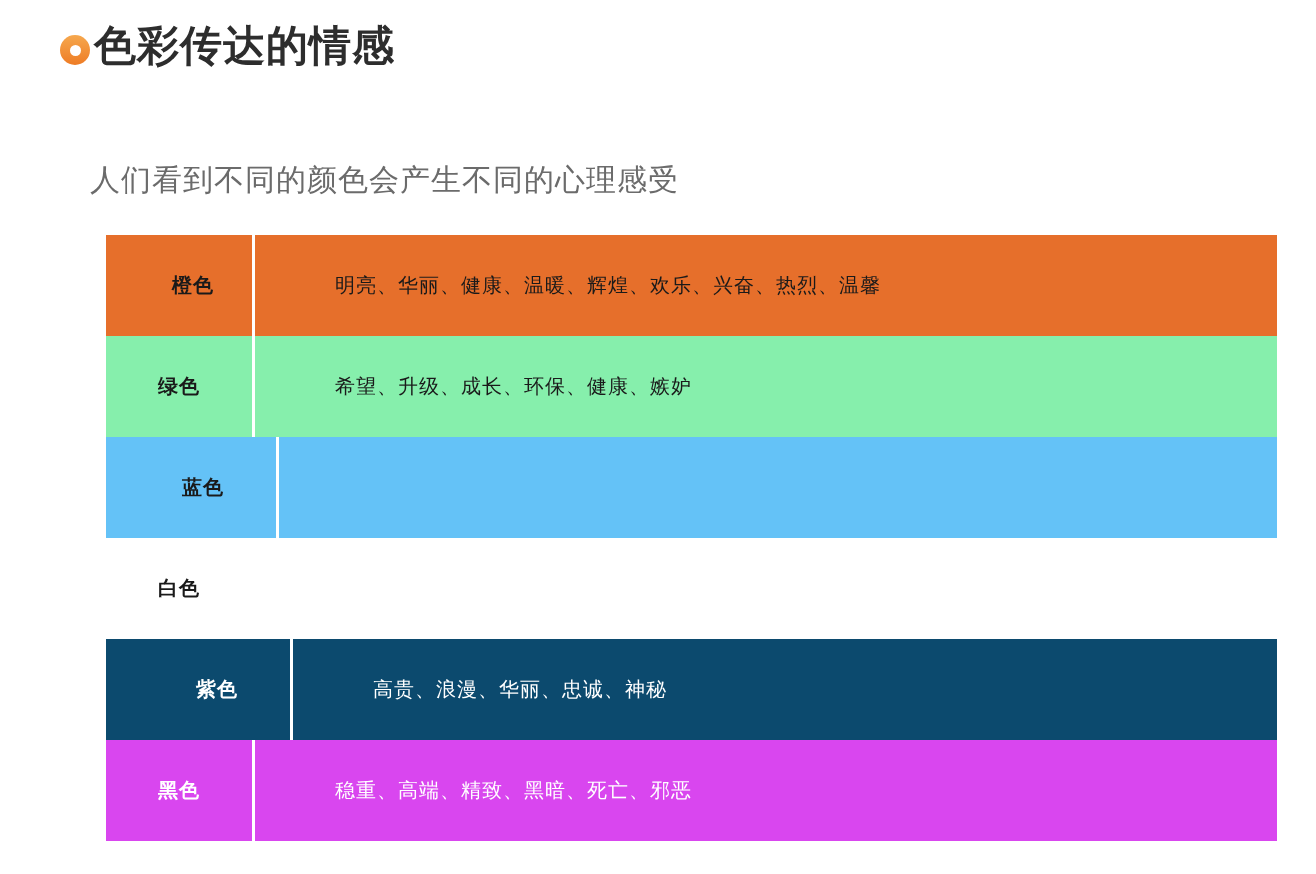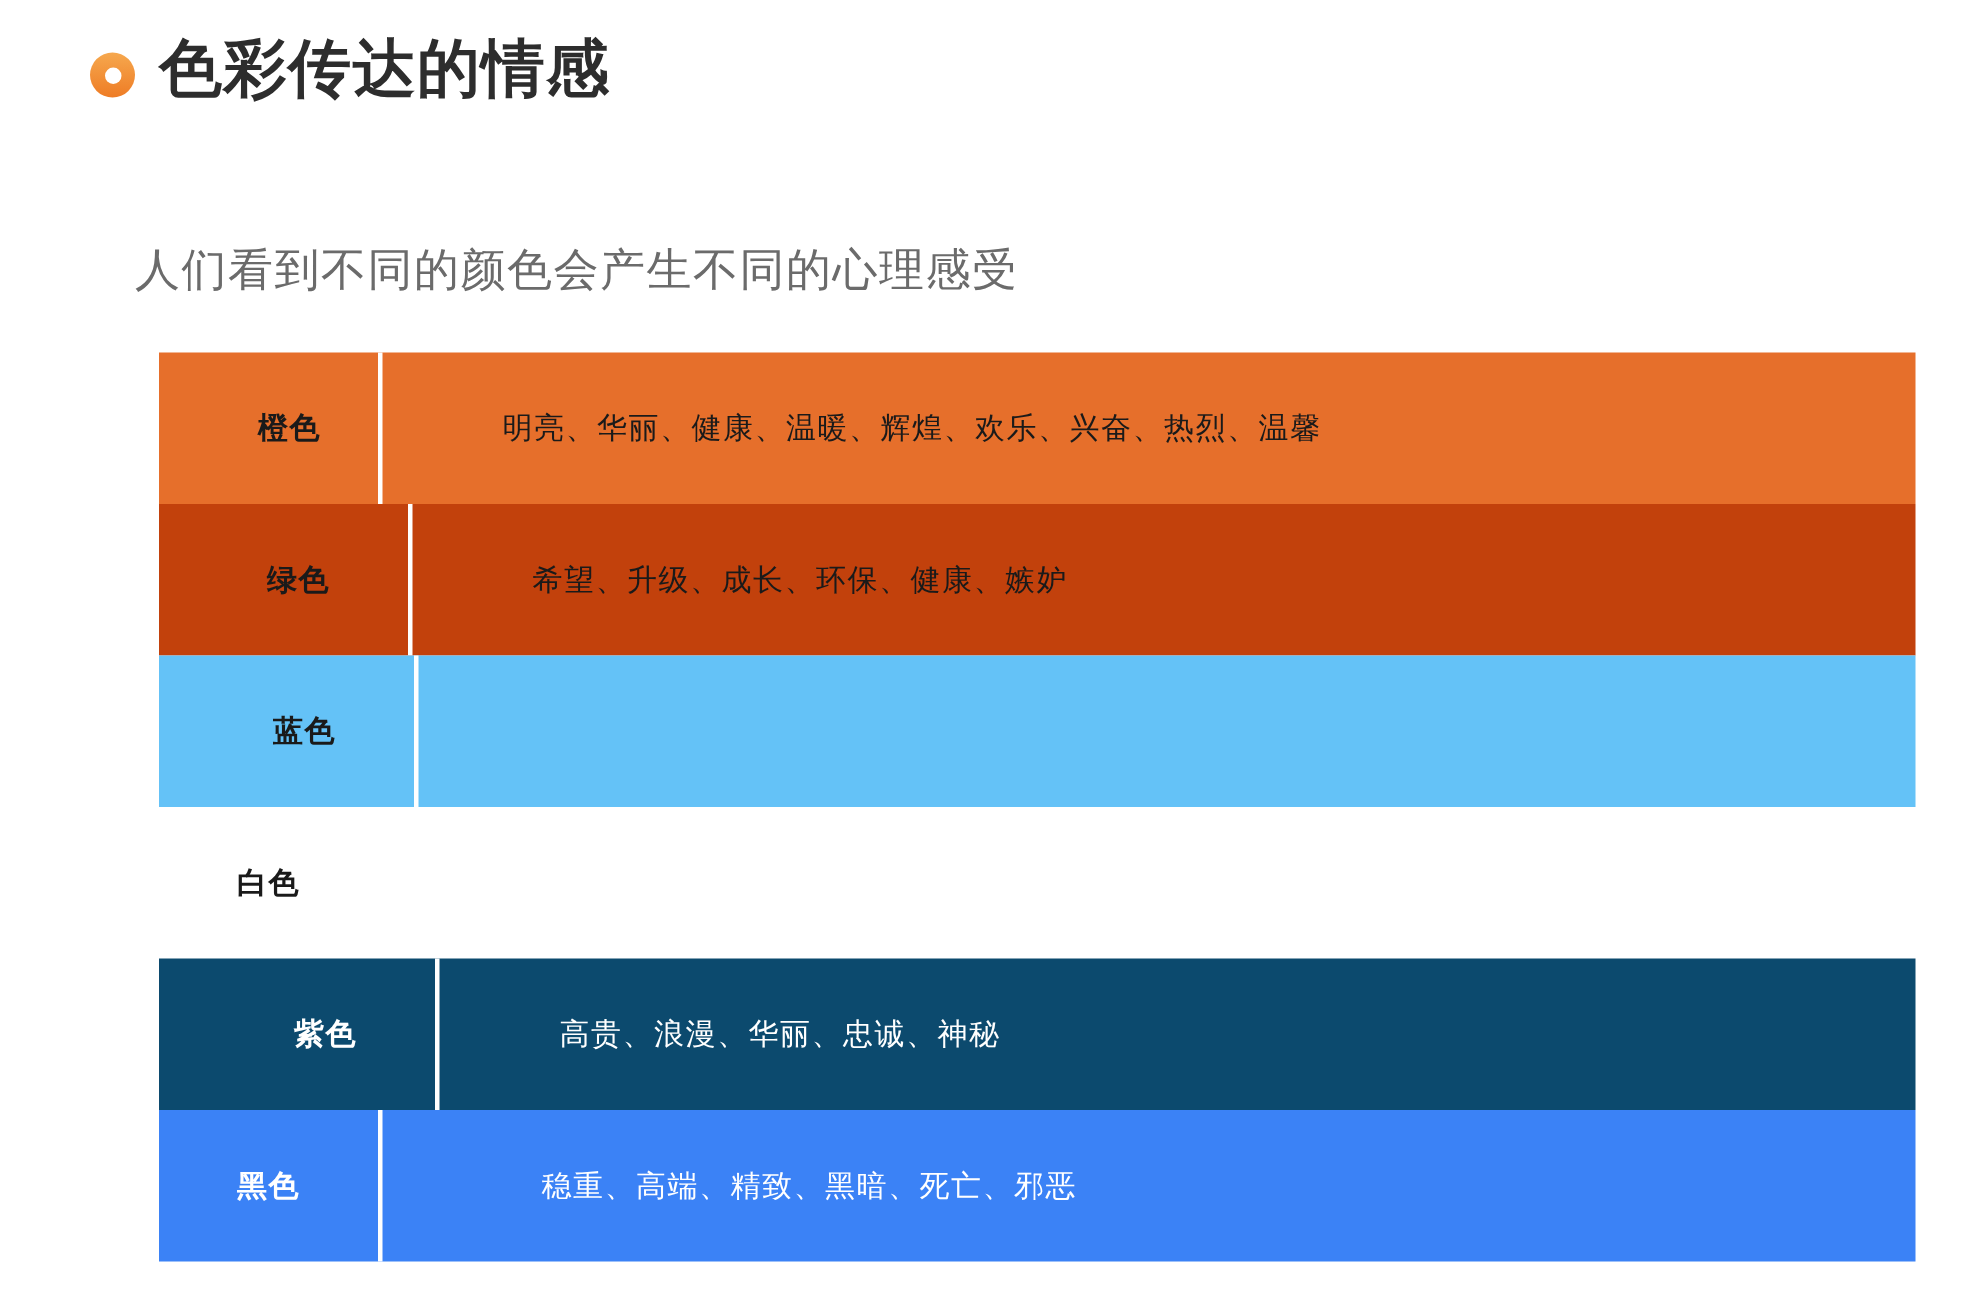--- a/index.html
+++ b/index.html
@@ -17,21 +17,21 @@
     height: 874px;
     background: #ffffff;
   }
   
   .header {
     position: absolute;
     left: 60px;
     top: 22px;
     display: flex;
     align-items: center;
-    gap: 16px;
+    gap: 4px;
   }
   .bullet {
     width: 30px;
     height: 30px;
     border-radius: 50%;
     background: linear-gradient(180deg, #f6a84e 0%, #ee7c25 100%);
     position: relative;
     flex: 0 0 auto;
     margin-top: 8px;
   }
@@ -109,33 +109,33 @@
     <h1 class="title">色彩传达的情感</h1>
   </div>
 
   <div class="subtitle">人们看到不同的颜色会产生不同的心理感受</div>
 
   <div class="color-table">
       <div class="color-row" style="background: rgb(230, 111, 43); color: rgb(26, 26, 26);">
         <div class="color-name-cell" style="border-right-color: rgb(255, 255, 255); padding-left: 28px;">橙色</div>
         <div class="color-emotions-cell">明亮、华丽、健康、温暖、辉煌、欢乐、兴奋、热烈、温馨</div>
       </div>
-      <div class="color-row" style="background: #c2410c; color: rgb(26, 26, 26); padding-left: 20px;">
+      <div class="color-row" style="background: #86efac; color: rgb(26, 26, 26);">
         <div class="color-name-cell" style="border-right-color: rgb(255, 255, 255);">绿色</div>
         <div class="color-emotions-cell">希望、升级、成长、环保、健康、嫉妒</div>
       </div>
       <div class="color-row" style="background: rgb(100, 194, 247); color: rgb(26, 26, 26); padding-left: 24px;">
         <div class="color-name-cell" style="border-right-color: rgb(255, 255, 255);">蓝色</div>
       </div>
       <div class="color-row" style="background: rgb(255, 255, 255); color: rgb(26, 26, 26);">
         <div class="color-name-cell" style="border-right-color: rgb(255, 255, 255);">白色</div>
       </div>
       <div class="color-row" style="background: #0c4a6e; color: rgb(255, 255, 255); padding-left: 38px;">
         <div class="color-name-cell" style="border-right-color: rgb(255, 255, 255);">紫色</div>
         <div class="color-emotions-cell">高贵、浪漫、华丽、忠诚、神秘</div>
       </div>
-      <div class="color-row" style="background: #3b82f6; color: rgb(255, 255, 255); gap: 26px;">
+      <div class="color-row" style="background: #d946ef; color: rgb(255, 255, 255);">
         <div class="color-name-cell" style="border-right-color: rgb(255, 255, 255);">黑色</div>
         <div class="color-emotions-cell">稳重、高端、精致、黑暗、死亡、邪恶</div>
       </div>
     </div>
 
 </div>
 
 </body></html>

